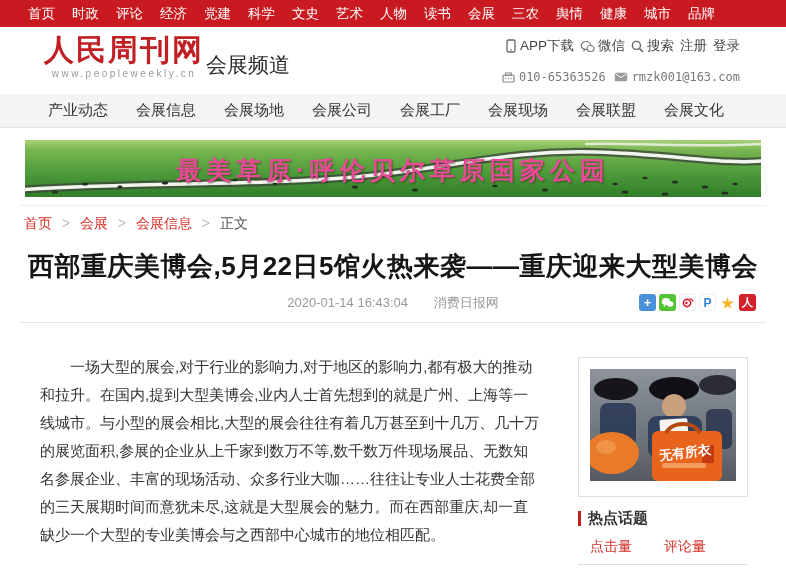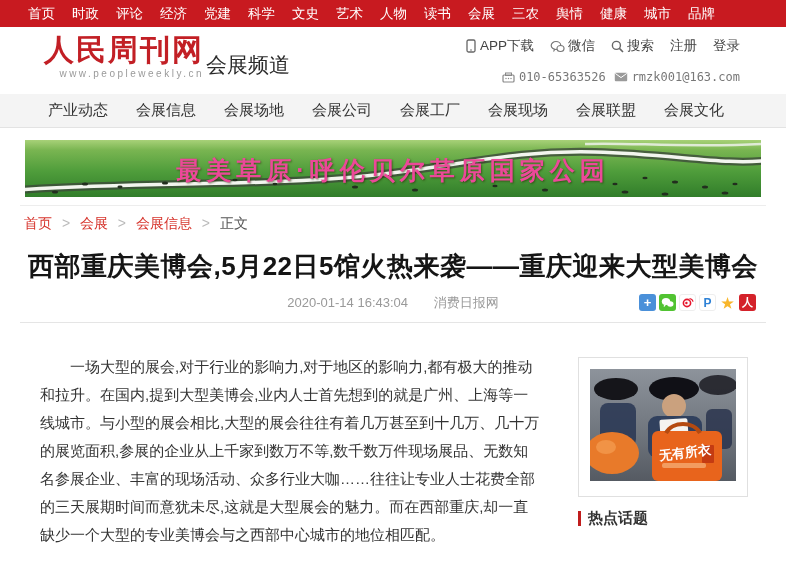--- a/index.html
+++ b/index.html
@@ -9,25 +9,25 @@
 
   
   .topnav { height:27px; background:#c81a20; display:flex; align-items:center;
             padding-left:28px; gap:17px; }
   .topnav a { color:#fff; font-size:13.5px; text-decoration:none; white-space:nowrap; }
 
   
   .header { height:67px; position:relative; background:#fff; }
   .logo { position:absolute; left:44px; top:7px; text-align:center; cursor:pointer; }
   .logo-cn { color:#c21f25; font-weight:bold; font-size:30px; letter-spacing:2px; line-height:32px; }
-  .logo-url { color:#9a9a9a; font-size:10px; letter-spacing:2.5px; margin-top:2px;text-align:right; }
+  .logo-url { color:#9a9a9a; font-size:10px; letter-spacing:2.5px; margin-top:2px; }
   .channel { position:absolute; left:206px; top:24px; font-family:"Liberation Serif", serif;
              font-weight:normal; font-size:21px; color:#2a2a2a; }
   .util { position:absolute; right:46px; top:10px; text-align:right; }
-  .util-row1 { display:flex; gap:16px; align-items:center; justify-content:flex-end;
+  .util-row1 { display:flex; gap:6px; align-items:center; justify-content:flex-end;
                font-size:13.5px; color:#444; }
   .util-row1 .uitem { display:inline-flex; align-items:center; gap:3px; cursor:pointer; color:#444; }
   .util-row2 { margin-top:15px; display:flex; gap:8px; justify-content:flex-end;
                font-family:"DejaVu Sans Mono", monospace; font-size:12px; color:#777; }
   .util-row2 .citem { display:inline-flex; align-items:center; gap:4px; }
   .uicon { display:inline-block; }
 
   
   .subnav { height:34px; background:#f4f4f4; border-bottom:1px solid #e3e3e3;
             display:flex; align-items:center; padding-left:48px; gap:28px; }
@@ -282,17 +282,21 @@
             <text x="69" y="88" font-size="13" font-weight="bold" fill="#fff" transform="rotate(-7 95 84)">无有所衣</text>
             <rect x="72" y="94" width="44" height="5" rx="2" fill="#f7b37e" opacity="0.7"></rect>
           </g>
         </svg>
       </div>
 
       <div class="hot-header">
         <span class="hot-bar"></span>
         <span class="hot-title">热点话题</span>
       </div>
+      <div class="hot-tabs">
+        <a href="#">点击量</a>
+        <a href="#">评论量</a>
+      </div>
 
     </aside>
   </div>
 
 </div>
 
 </body></html>

